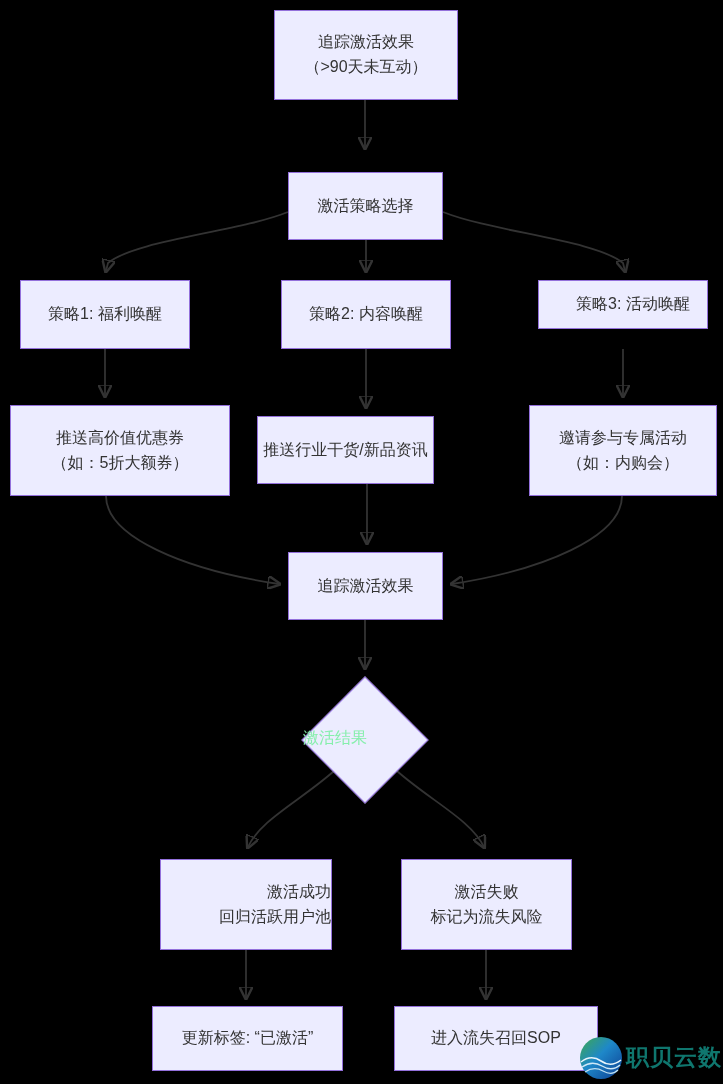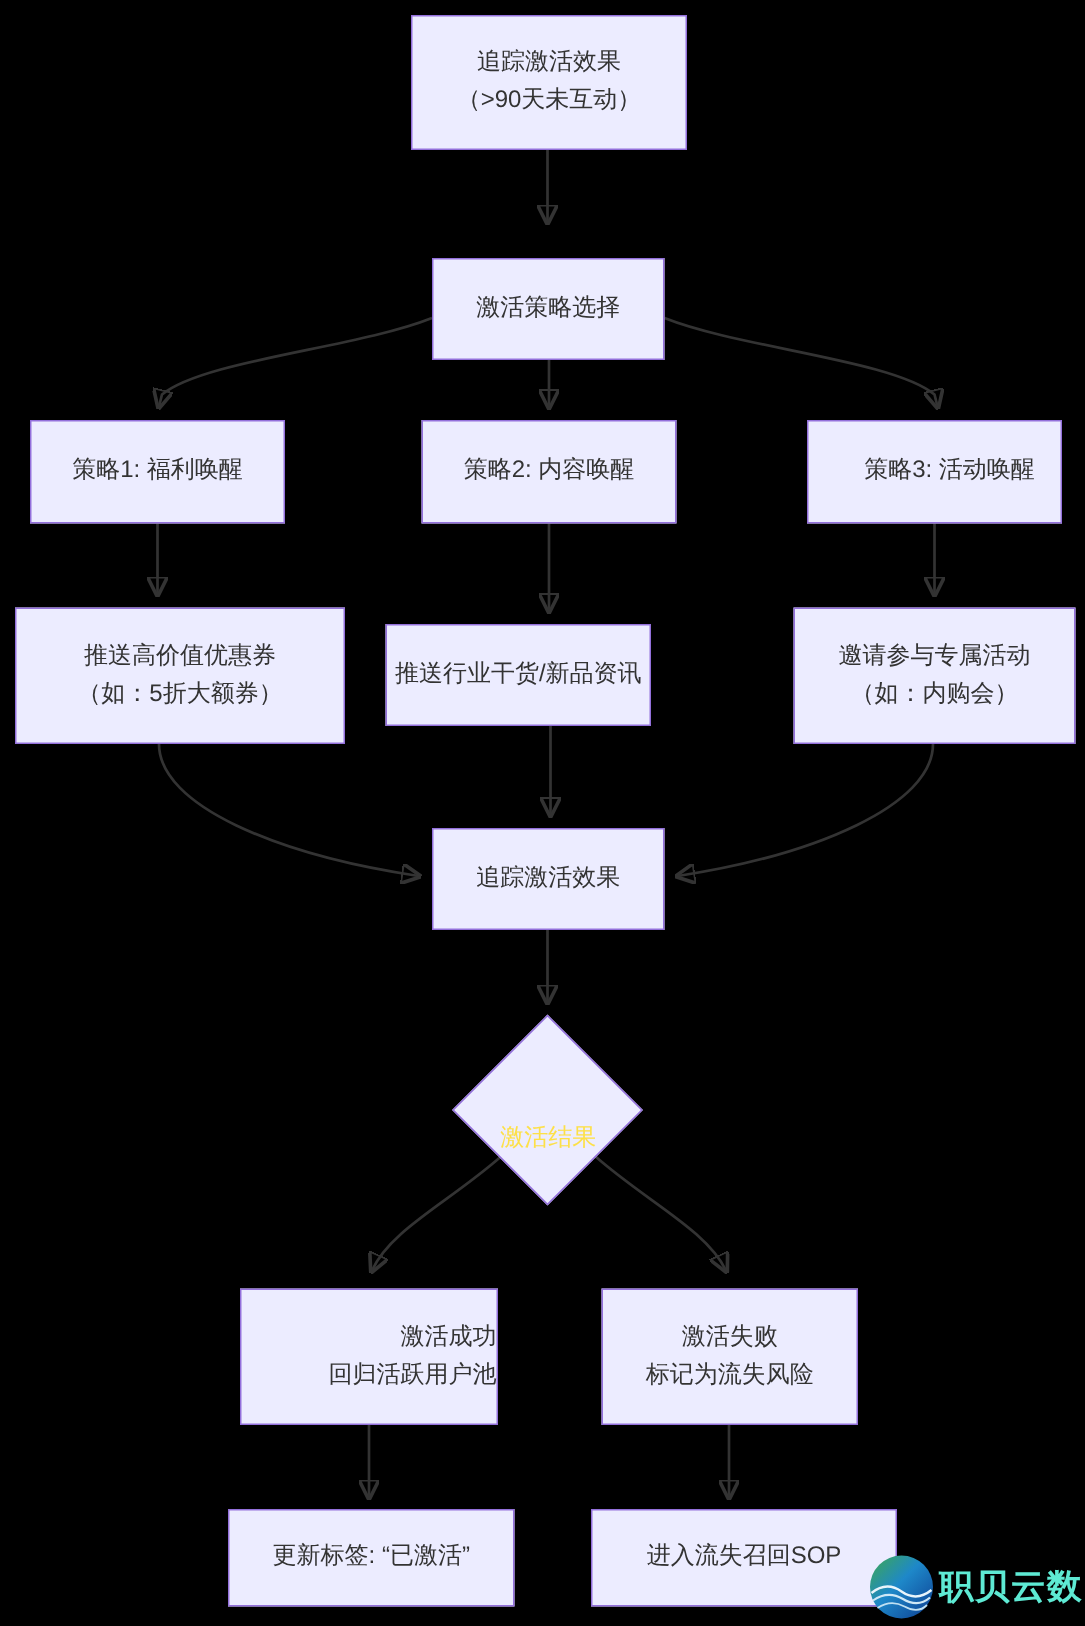--- a/index.html
+++ b/index.html
@@ -23,30 +23,30 @@
   .node span:empty { display:none; }
 
   .diamond-shape {
     position:absolute; left:320px; top:695px;
     width:90px; height:90px;
     transform:rotate(45deg);
     background:#ECECFF;
     border:1.5px solid #9370DB;
   }
   .diamond-label {
-    position:absolute; left:303px; top:748px; width:125px;
-    color:#fde047; font-size:16px; text-align:center;
+    position:absolute; left:303px; top:728px; width:125px;
+    color:#86efac; font-size:16px; text-align:left;
   }
 
   .watermark {
     position:absolute; right:1px; bottom:3px;
     display:flex; align-items:center; gap:1px;
   }
   .watermark .brand {
-    font-size:23px; font-weight:bold; color:#5eead4;
+    font-size:23px; font-weight:bold; color:#0f766e;
     letter-spacing:1px;
   }
 </style>
 </head>
 <body>
 
 <div>
 
   <svg class="edges" viewBox="0 0 723 1084">
     <defs>
@@ -81,21 +81,21 @@
   </div>
 
   <div class="node" style="left:20px; top:280px; width:170px; height:69px;">
     <span>策略1: 福利唤醒</span>
   </div>
 
   <div class="node" style="left:281px; top:280px; width:170px; height:69px;">
     <span>策略2: 内容唤醒</span>
   </div>
 
-  <div class="node" style="left:538px; top:280px; width:170px; height:69px;padding-left:20px;">
+  <div class="node" style="left:538px; top:280px; width:170px; height:49px;padding-left:20px;">
     <span>策略3: 活动唤醒</span>
   </div>
 
   <div class="node" style="left:10px; top:405px; width:220px; height:91px;">
     <span>推送高价值优惠券</span>
     <span>（如：5折大额券）</span>
   </div>
 
   <div class="node" style="left:257px; top:416px; width:177px; height:68px;">
     <span>推送行业干货/新品资讯</span>

